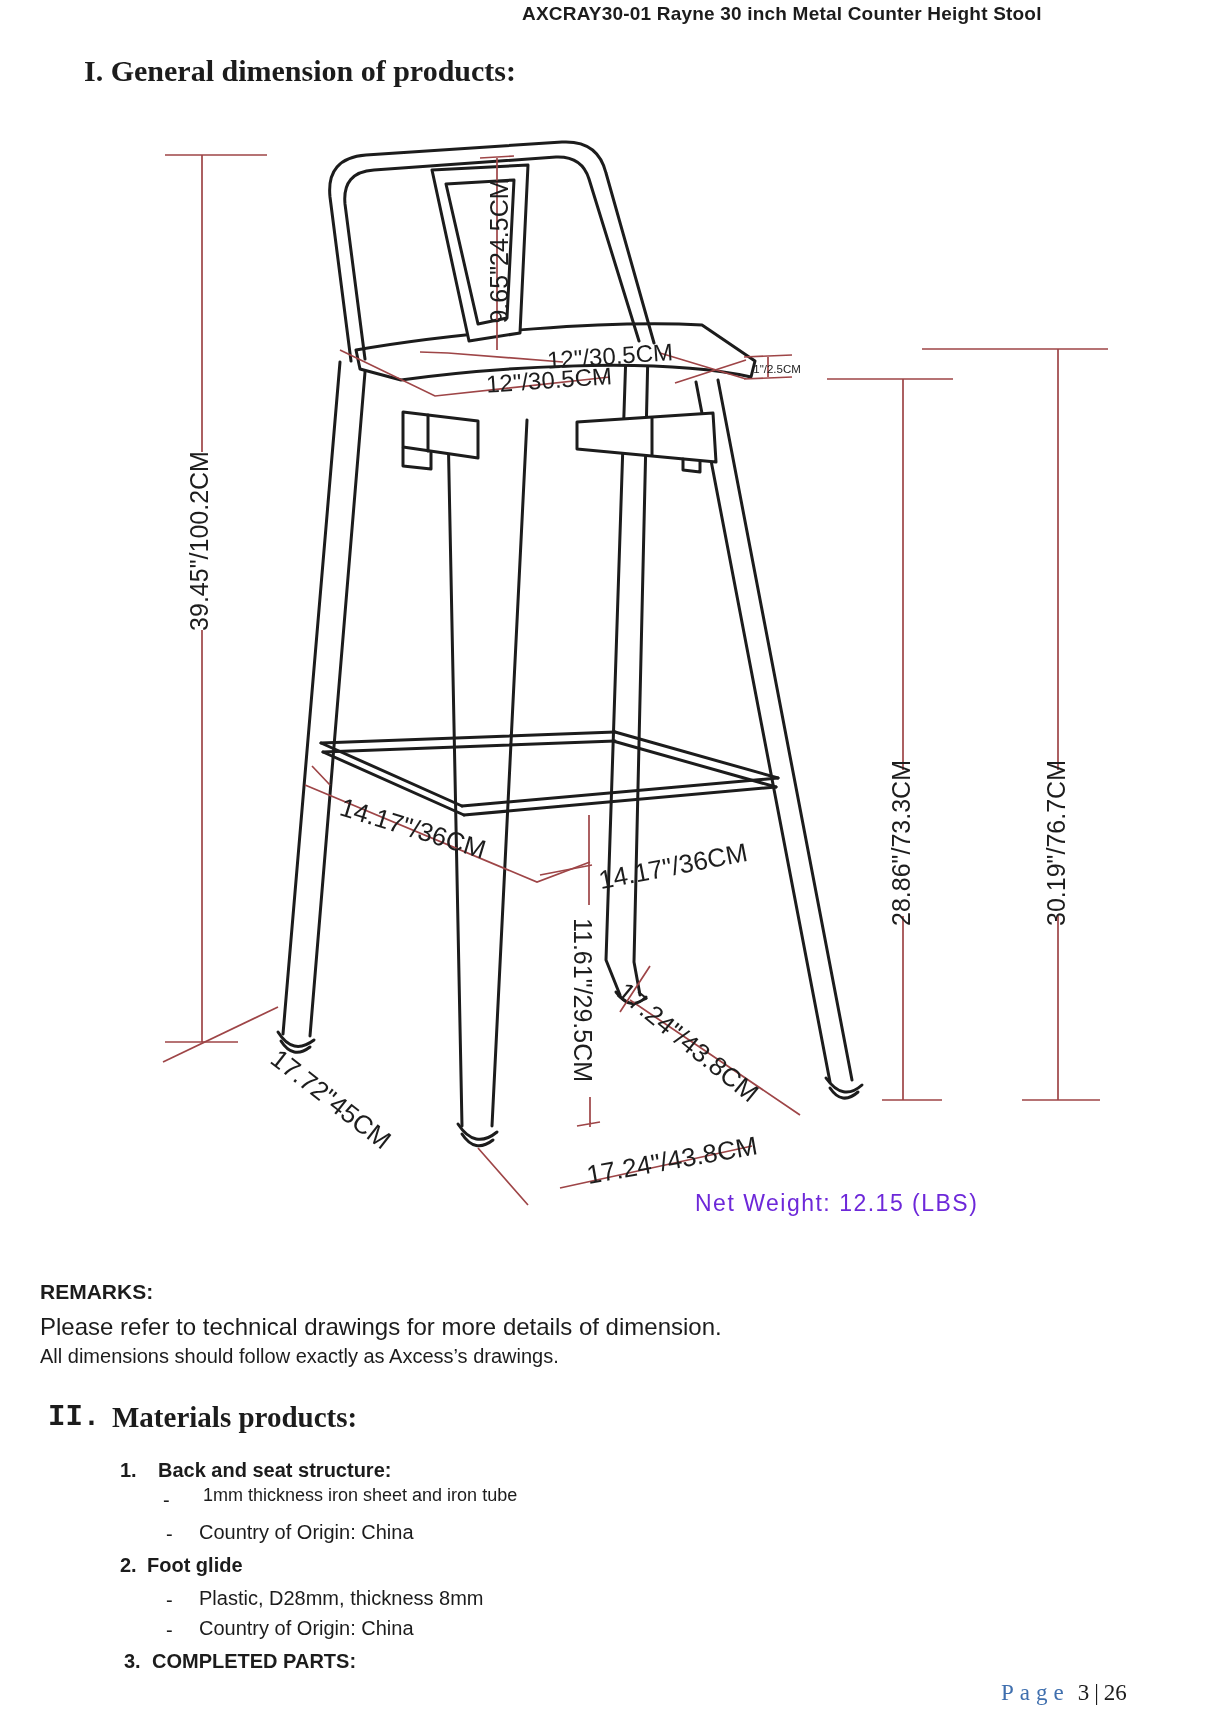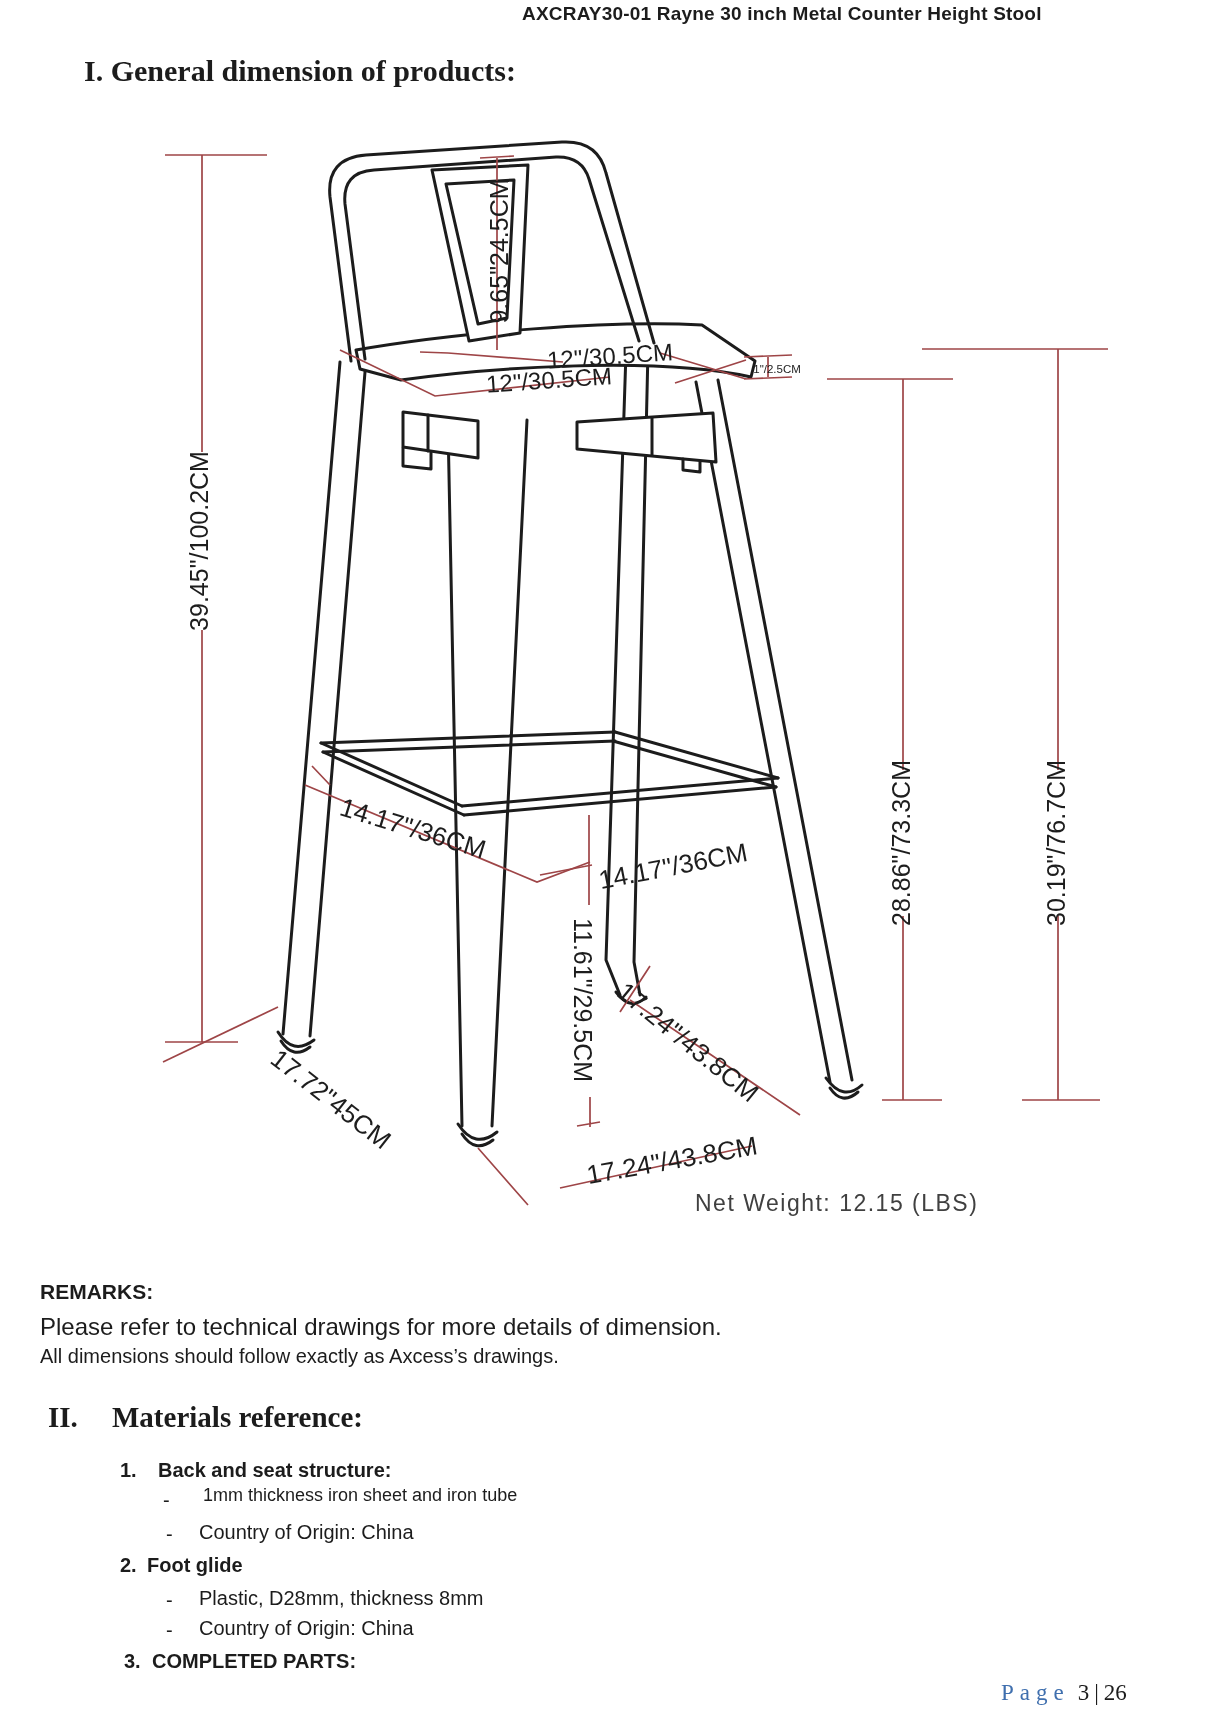--- a/index.html
+++ b/index.html
@@ -4,25 +4,25 @@
 <style>
   html,body{margin:0;padding:0;background:#ffffff;}
   body{position:relative;width:1214px;height:1721px;overflow:hidden;
        font-family:"Liberation Sans","DejaVu Sans",sans-serif;color:#1c1c1c;}
   .abs{position:absolute;white-space:nowrap;}
   .doc-header{left:522px;top:3px;font-size:19px;font-weight:bold;letter-spacing:.2px;}
   .sec1-title{left:84px;top:54px;font-family:"Liberation Serif","DejaVu Serif",serif;
               font-size:30px;font-weight:bold;text-align:center;}
   svg.drawing{position:absolute;left:0;top:0;}
   .dim-label{font-family:"Liberation Sans","DejaVu Sans",sans-serif;fill:#1d1d1d;}
-  .net-weight{left:695px;top:1190px;font-size:23px;letter-spacing:1.5px;color:#404040;}
+  .net-weight{left:695px;top:1190px;font-size:23px;letter-spacing:1.5px;color:#6d28d9;}
   .remarks-head{left:40px;top:1280px;font-size:21px;font-weight:bold;}
   .remark-1{left:40px;top:1313px;font-size:24px;}
   .remark-2{left:40px;top:1345px;font-size:20px;}
-  .sec2-roman{left:48px;top:1401px;font-family:Liberation Serif, serif;
+  .sec2-roman{left:48px;top:1401px;font-family:Liberation Mono, monospace;
               font-size:29px;font-weight:bold;}
   .sec2-title{left:112px;top:1401px;font-family:"Liberation Serif","DejaVu Serif",serif;
               font-size:29px;font-weight:bold;}
   .mat-num{font-weight:bold;font-size:20px;position:absolute;}
   .mat-title{font-weight:bold;font-size:20px;position:absolute;}
   .bullet-dash{position:absolute;font-size:20px;}
   .bullet-text{position:absolute;font-size:20px;}
   .bullet-text.big{font-size:18px;}
   .footer{left:1001px;top:1680px;font-family:"Liberation Serif","DejaVu Serif",serif;
           font-size:23px;color:#1c1c1c;}
@@ -116,21 +116,21 @@
   </g>
 </svg>
 
 <div class="abs net-weight">Net Weight: 12.15 (LBS)</div>
 
 <div class="abs remarks-head">REMARKS:</div>
 <div class="abs remark-1">Please refer to technical drawings for more details of dimension.</div>
 <div class="abs remark-2">All dimensions should follow exactly as Axcess’s drawings.</div>
 
 <div class="abs sec2-roman">II.</div>
-<div class="abs sec2-title">Materials reference:</div>
+<div class="abs sec2-title">Materials products:</div>
 
 <span class="mat-num" style="left:120px;top:1459px">1.</span>
 <span class="mat-title" style="left:158px;top:1459px">Back and seat structure:</span>
 
 <span class="bullet-dash" style="left:163px;top:1489px">-</span>
 <span class="bullet-text big" style="left:203px;top:1485px">1mm thickness iron sheet and iron tube</span>
 
 <span class="bullet-dash" style="left:166px;top:1523px">-</span>
 <span class="bullet-text" style="left:199px;top:1521px">Country of Origin: China</span>
 

